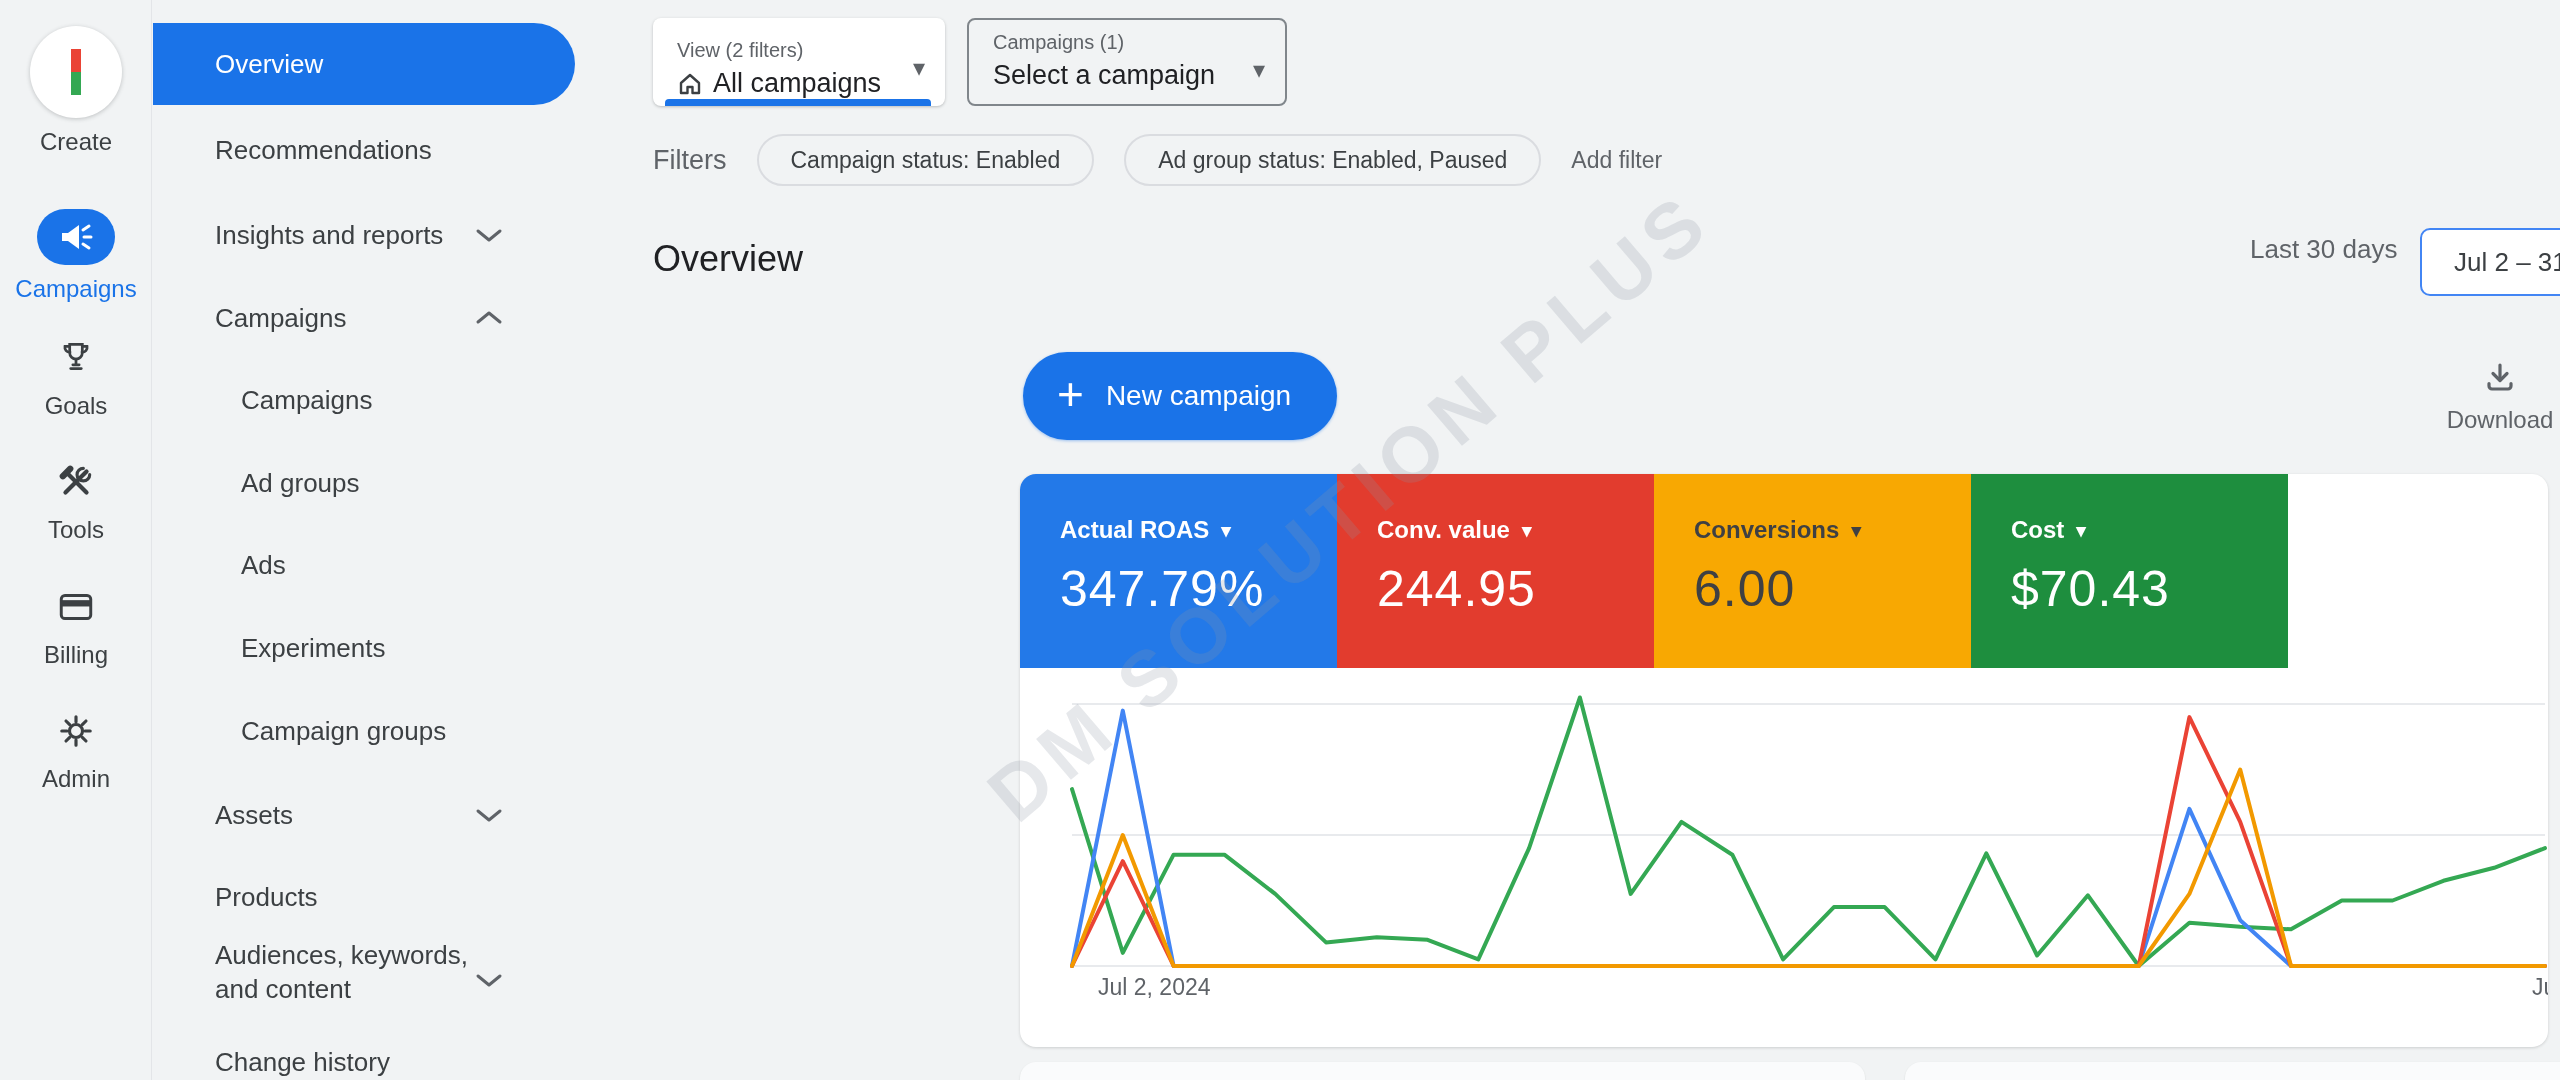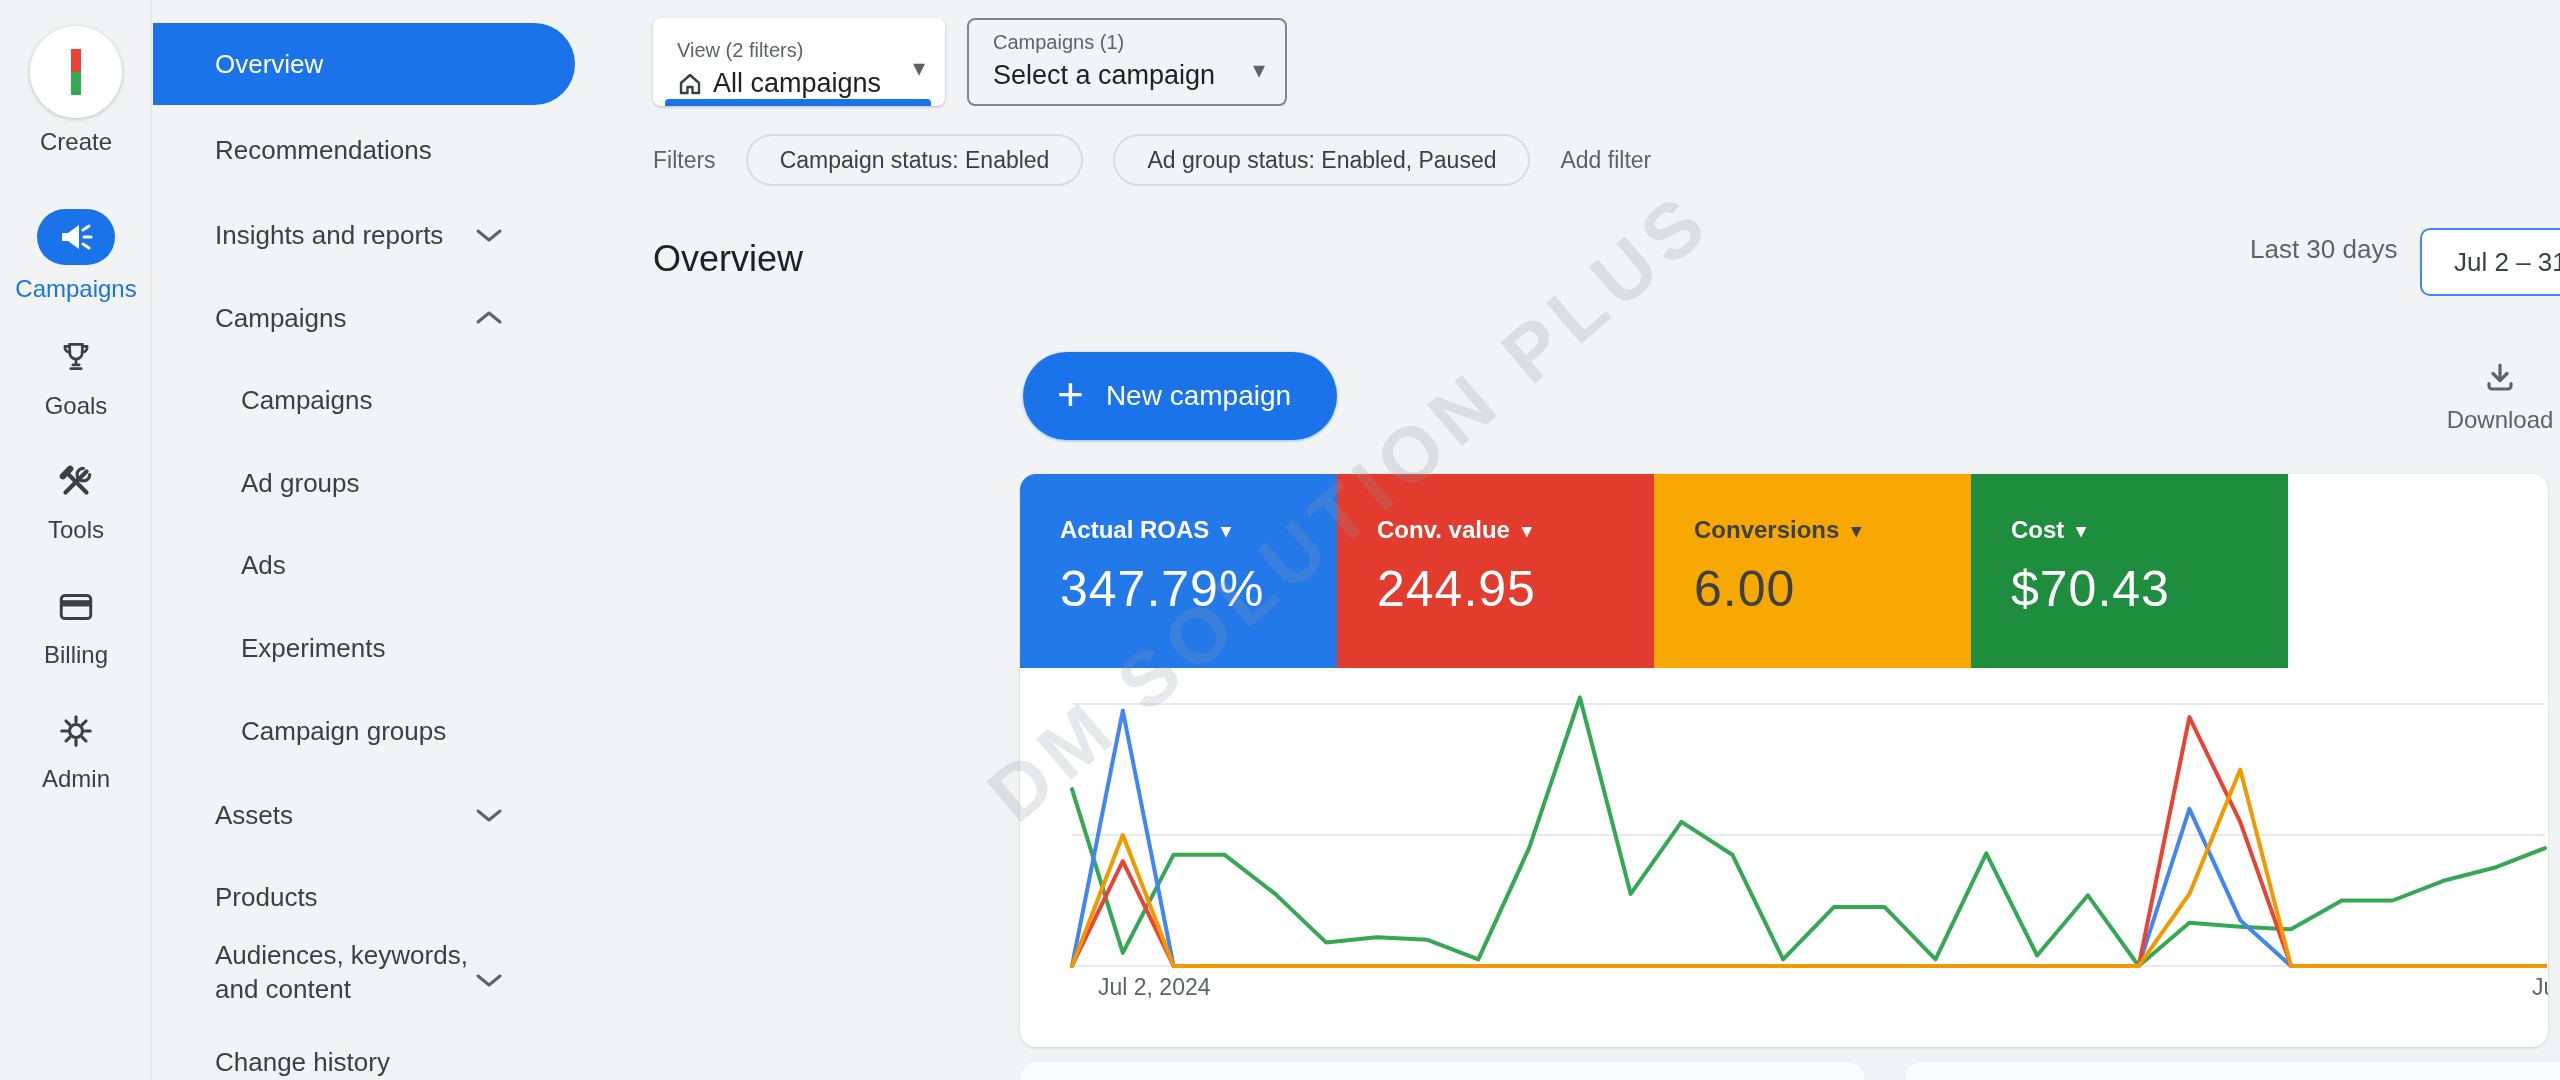--- a/index.html
+++ b/index.html
@@ -38,21 +38,21 @@
   .dd-label { font-size:20px; color:#5f6368; }
   .dd-value-row { display:flex; align-items:center; gap:10px; margin-top:6px; }
   .dd-value { font-size:27px; font-weight:500; color:#202124; }
   .dd-caret { position:absolute; right:20px; top:36px; font-size:24px; color:#5f6368; }
   .view-underline { position:absolute; left:12px; right:14px; bottom:0; height:7px; background:#1a73e8; border-radius:4px 4px 0 0; }
   .camp-dd { position:absolute; left:967px; top:18px; width:320px; height:88px; border:2px solid #80868b;
              border-radius:8px; cursor:pointer; padding:11px 0 0 24px; }
 
   
   .filters-row { position:absolute; left:653px; top:134px; height:52px; display:flex; align-items:center; gap:30px; }
-  .filters-label { font-size:23px; color:#5f6368; }
+  .filters-label { font-size:27px; color:#5f6368; }
   .chip { height:52px; border:2px solid #dadce0; border-radius:26px; display:flex; align-items:center;
           padding:0 32px; font-size:23px; color:#3c4043; cursor:pointer; background:transparent; }
   .add-filter { font-size:23px; color:#5f6368; cursor:pointer; }
 
   
   .page-title { position:absolute; left:653px; top:238px; font-size:36px; font-weight:400; color:#202124; }
   .date-preset { position:absolute; left:2250px; top:234px; width:150px; text-align:left; font-size:26px; color:#5f6368; cursor:pointer; }
   .date-range-btn { position:absolute; left:2420px; top:228px; width:220px; height:68px; background:#fff;
                     border:2px solid #4285f4; border-radius:10px; font-size:26px; color:#3c4043;
                     display:flex; align-items:center; padding-left:32px; cursor:pointer; white-space:nowrap; overflow:hidden; }

